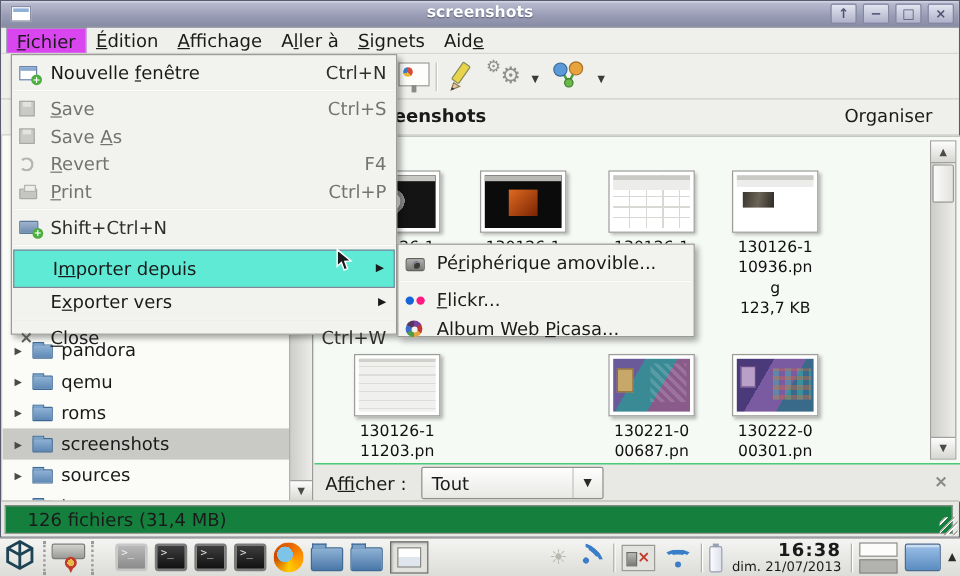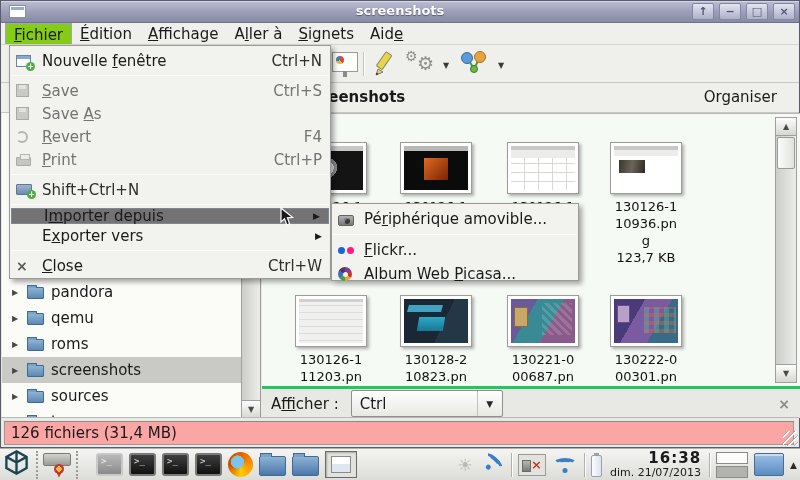--- a/index.html
+++ b/index.html
@@ -12,21 +12,21 @@
 
   .titlebar { position:relative; height:22px; background:linear-gradient(#bcbfd2,#9a9db6 55%,#888ba4); border-bottom:1px solid #6f7289; box-shadow:inset 0 1px 0 #d4d6e4; }
   .titlebar .title { position:absolute; left:0; right:0; top:2px; text-align:center; color:#fff; font-weight:bold; font-size:13px; text-shadow:0 1px 1px #55586e; }
   .win-icon { position:absolute; left:8px; top:4px; width:17px; height:13px; background:#fff; border:1px solid #8a8da6; }
   .win-icon::before { content:""; position:absolute; left:1px; right:1px; top:1px; height:3px; background:#8fb0d8; }
   .controls { position:absolute; right:4px; top:2px; display:flex; gap:5px; }
   .ctrl { width:22px; height:17px; background:linear-gradient(#e2e4f0,#aeb1c8); border:1px solid #8288a4; border-radius:2px; color:#4e5370; font-size:11px; line-height:15px; text-align:center; font-weight:bold; }
 
   .menubar { height:22px; background:#efefeb; border-bottom:1px solid #d6d6d2; display:flex; align-items:stretch; padding-left:4px; }
   .mitem { padding:1px 8px 0; line-height:20px; }
-  .mitem.active { background:#84cc16; border:1px solid #a0a4bc; border-bottom:none; }
+  .mitem.active { background:#d946ef; border:1px solid #a0a4bc; border-bottom:none; }
 
   .toolbar { position:relative; height:38px; background:#efefeb; border-bottom:1px solid #c6c6c2; }
   .tbsep { position:absolute; left:362px; top:7px; width:1px; height:24px; background:#c2c2be; box-shadow:1px 0 0 #fff; }
   .tbtn { position:absolute; top:5px; width:28px; height:28px; }
   .tb-arrow { position:absolute; top:16px; font-size:8px; color:#3a3a36; }
 
   .ic-projector { position:absolute; left:331px; top:7px; width:26px; height:20px; background:#fdfdfb; border:1px solid #9a9a96; }
   .ic-projector::before { content:""; position:absolute; left:3px; top:3px; width:8px; height:8px; border-radius:50%; background:conic-gradient(#d84a3a 0 140deg,#e8b83a 140deg 250deg,#3a7ec8 250deg); }
   .ic-projector::after { content:""; position:absolute; left:10px; bottom:-6px; width:4px; height:6px; background:#8a8a86; }
   .ic-pencil { left:371px; }
@@ -77,40 +77,40 @@
   .art-r2c4::before { content:""; position:absolute; left:3px; top:6px; width:11px; height:16px; background:#b8a0c8; border:1px solid #6a4a8a; }
   .art-r2c4::after { content:""; position:absolute; right:2px; top:8px; width:32px; height:26px; background:repeating-linear-gradient(0deg,rgba(216,106,58,.4) 0 4px,rgba(0,0,0,0) 4px 8px), repeating-linear-gradient(90deg,rgba(58,200,184,.4) 0 5px,rgba(0,0,0,0) 5px 10px); }
 
   .vscroll { position:absolute; right:3px; top:3px; bottom:3px; width:22px; background:linear-gradient(90deg,#cdcdc9,#ececea); border:1px solid #a0a09c; }
   .sbtn { height:18px; background:linear-gradient(#fdfdfd,#d6d6d2); border-bottom:1px solid #a0a09c; text-align:center; font-size:8px; line-height:18px; color:#4a4a46; }
   .sbtn-down { border-top:1px solid #a0a09c; border-bottom:none; }
   .vscroll .sbtn-down { position:absolute; bottom:0; left:0; right:0; }
   .sthumb { height:32px; margin:1px; background:linear-gradient(90deg,#fbfbfb,#e2e2de); border:1px solid #9a9a96; border-radius:2px; }
 
   
-  .filterbar { position:absolute; left:261px; top:385px; width:538px; height:32px; background:#e8e8e4; border-top:3px solid #22c55e; display:flex; align-items:center; padding-left:9px; }
+  .filterbar { position:absolute; left:261px; top:385px; width:538px; height:32px; background:#e8e8e4; border-top:1px solid #22c55e; display:flex; align-items:center; padding-left:9px; }
   .combo { display:flex; align-items:center; width:152px; height:27px; margin-left:12px; background:linear-gradient(#fefefe,#e8e8e4); border:1px solid #8f8f8b; border-radius:2px; }
   .combo .val { flex:1; padding-left:8px; }
   .combo .cb-sep { width:1px; height:25px; background:#c2c2be; }
   .combo .cb-btn { width:24px; text-align:center; font-size:9px; color:#2a2a26; }
   .filter-close { position:absolute; right:10px; top:7px; color:#8a8a86; font-weight:bold; font-size:14px; }
 
   
   .statusbar { position:absolute; left:0; right:0; bottom:0; height:30px; background:#e8e8e4; border-top:1px solid #b8b8b4; }
-  .statusfield { position:absolute; left:3px; top:3px; right:5px; height:24px; border:1px solid #9a9a96; border-top-color:#8a8a86; background:#fca5a5; line-height:22px; padding-left:6px; }
+  .statusfield { position:absolute; left:3px; top:3px; right:5px; height:24px; border:1px solid #9a9a96; border-top-color:#8a8a86; background:#15803d; line-height:22px; padding-left:18px; }
   .grip { position:absolute; right:1px; bottom:1px; width:15px; height:15px; background:repeating-linear-gradient(135deg,rgba(0,0,0,0) 0 3px,#a8a8a4 3px 4px,#fff 4px 5px); }
 
   
   .menu-panel { position:absolute; left:8px; top:44px; width:322px; height:234px; background:#f2f2ee; border:1px solid #9a9a96; box-shadow:3px 3px 5px rgba(0,0,0,.35); z-index:10; padding-top:3px; }
   .mrow { display:flex; align-items:center; height:23px; padding:0 8px 0 6px; }
   .mrow .micon { width:26px; display:flex; align-items:center; }
   .mrow .mlabel { flex:1; }
   .mrow .mshort { color:#2e2e2a; }
   .mrow.disabled .mlabel, .mrow.disabled .mshort { color:#737373; }
-  .mrow.highlight { background:#737373; border:1px solid #7f8699; height:16px; margin:0 1px; }
+  .mrow.highlight { background:#5eead4; border:1px solid #7f8699; height:32px; margin:0 1px; }
   .msub-arrow { font-size:9px; color:#1a1a1a; }
   .msep { height:1px; background:#d2d2ce; border-bottom:1px solid #fbfbf9; margin:3px 1px; }
 
   .submenu-panel { position:absolute; left:330px; top:202px; width:248px; height:78px; background:#f2f2ee; border:1px solid #9a9a96; box-shadow:3px 3px 5px rgba(0,0,0,.35); z-index:11; padding-top:3px; }
   .submenu-panel .mrow { height:24px; }
 
   .ic-newwin { position:relative; width:15px; height:12px; border:1px solid #6a82a8; background:#fff; }
   .ic-newwin::before { content:""; position:absolute; left:0; right:0; top:0; height:3px; background:#87a8d0; }
   .badge-plus { position:absolute; right:-5px; bottom:-5px; width:9px; height:9px; background:#4caf3f; border-radius:50%; color:#fff; font-size:8px; line-height:9px; text-align:center; font-weight:bold; }
   .ic-floppy { width:13px; height:13px; background:#c9c9c5; border:1px solid #a9a9a5; position:relative; }
@@ -303,29 +303,20 @@
 
     <div class="cell" style="left:33px; top:181px;">
       <div class="thumb">
           <div class="timg art-r2c1"></div>
         </div>
       <div class="caption">
         <div>130126-1</div>
         <div>11203.pn</div>
       </div>
     </div>
-    <div class="cell" style="left:138px; top:181px;">
-      <div class="thumb">
-          <div class="timg art-r2c2"></div>
-        </div>
-      <div class="caption">
-        <div>130128-2</div>
-        <div>10823.pn</div>
-      </div>
-    </div>
     <div class="cell" style="left:245px; top:181px;">
       <div class="thumb">
           <div class="timg art-r2c3"></div>
         </div>
       <div class="caption">
         <div>130221-0</div>
         <div>00687.pn</div>
       </div>
     </div>
     <div class="cell" style="left:348px; top:181px;">
@@ -341,21 +332,21 @@
     <div class="vscroll">
       <div class="sbtn">▲</div>
       <div class="sthumb"></div>
       <div class="sbtn sbtn-down">▼</div>
     </div>
   </div>
 
   <div class="filterbar">
     <span>A<u>f</u>ficher :</span>
     <div class="combo">
-      <span class="val">Ctrl</span>
+      <span class="val">Tout</span>
       <span class="cb-sep"></span>
       <span class="cb-btn">▼</span>
     </div>
     <span class="filter-close">×</span>
   </div>
 
   <div class="statusbar">
     <div class="statusfield">126 fichiers (31,4 MB)</div>
     <div class="grip"></div>
   </div>

